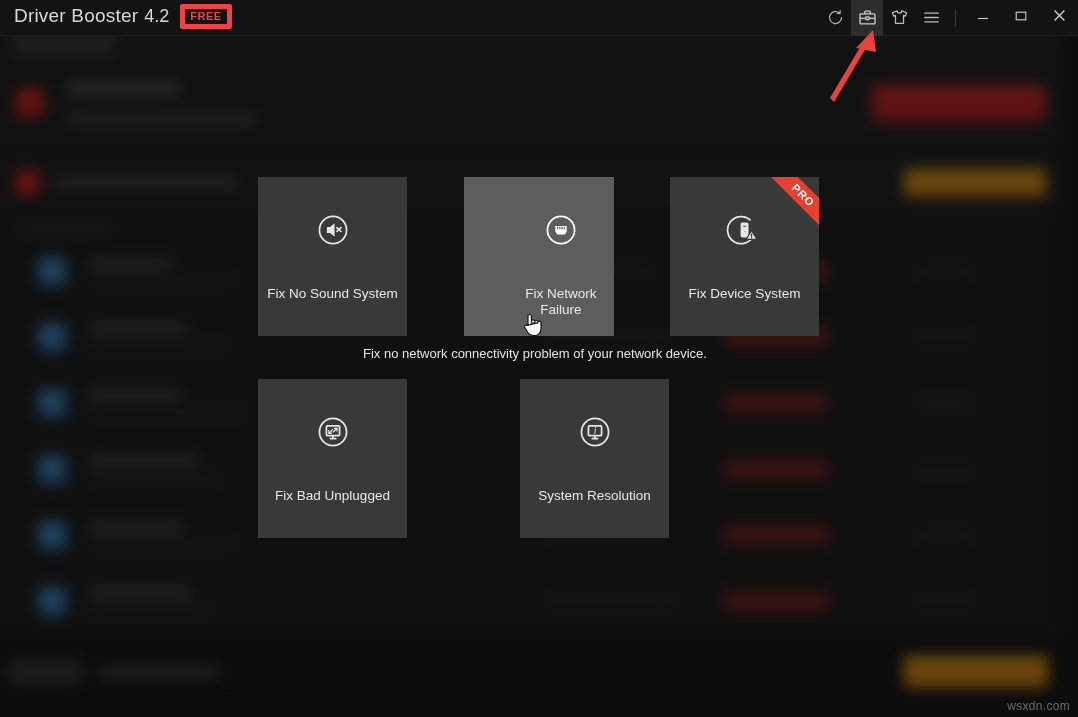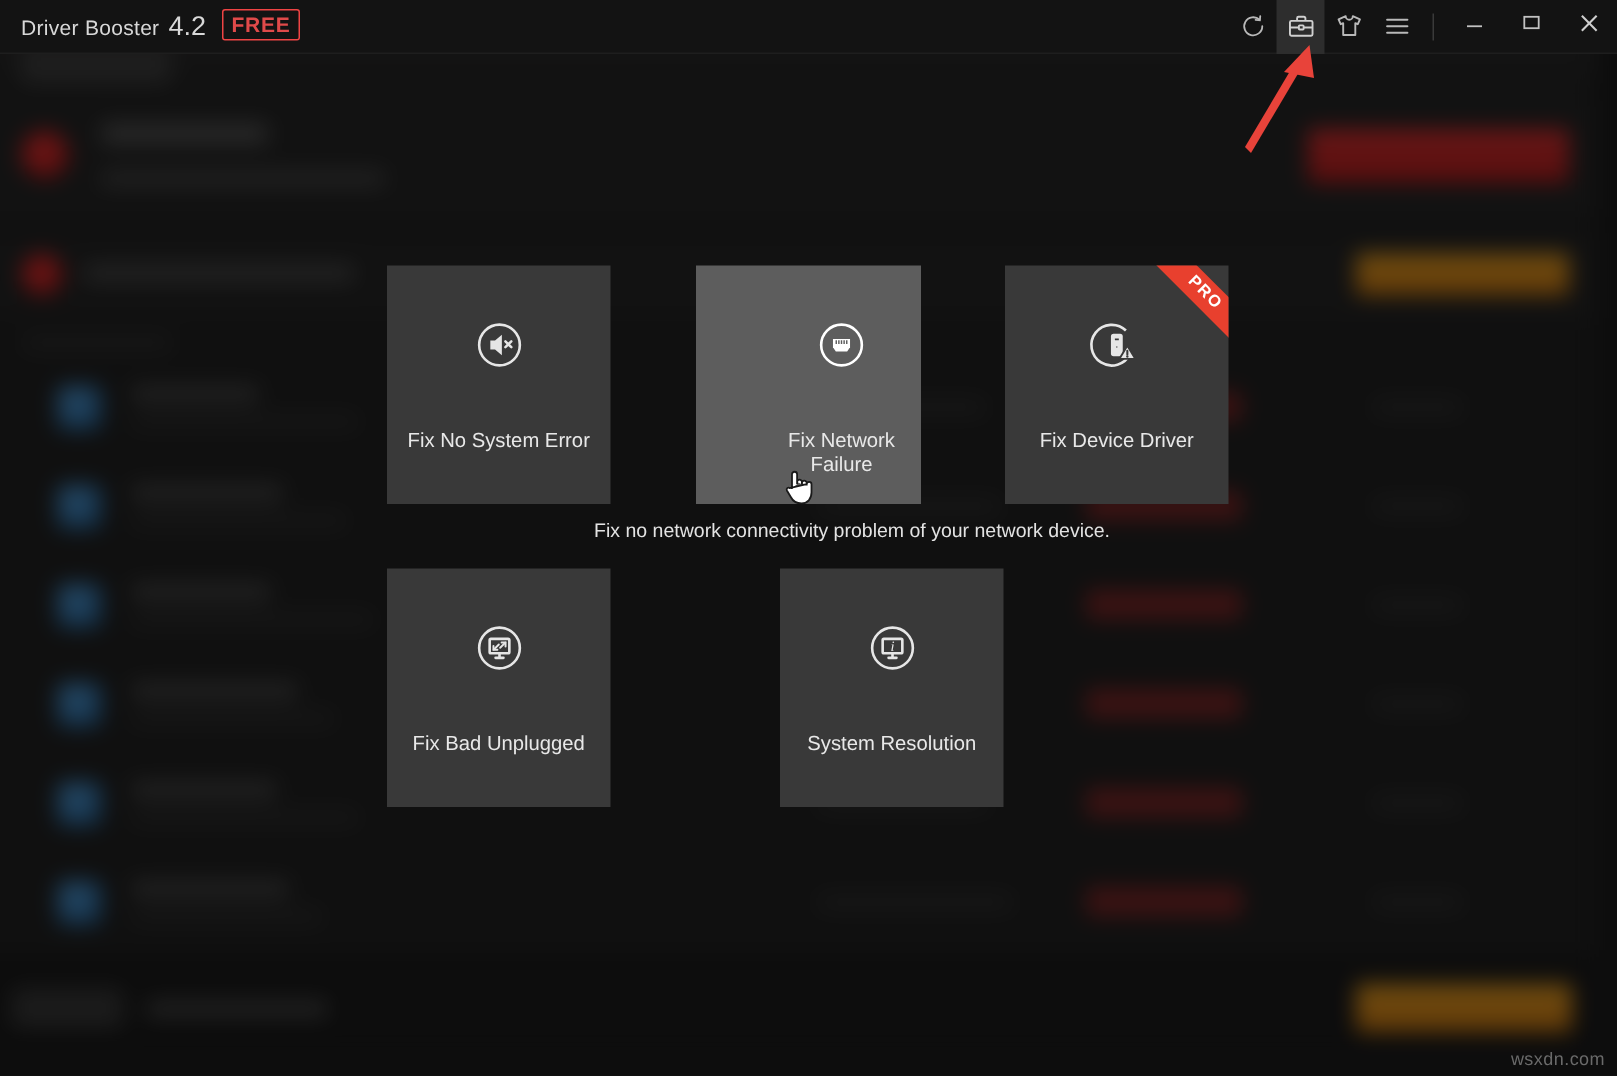--- a/index.html
+++ b/index.html
@@ -85,26 +85,26 @@
   #scrim { position:absolute; inset:0; background: rgba(8,8,8,0.55); }
 
   
   #titlebar {
     position:absolute; left:0; top:0; width:1078px; height:36px;
     background:#131313; display:flex; align-items:center;
     border-bottom: 1px solid #1e1e1e;
   }
   #brand { display:flex; align-items:baseline; padding-left:14px; }
   #brand .name {
-    color:#d8d8d8; font-size:14px; letter-spacing:.2px;
+    color:#d8d8d8; font-size:19px; letter-spacing:.2px;
   }
   #brand .ver { color:#d8d8d8; font-size:18px; }
   #brand .free {
-    margin-left:11px; color:#e04a4a; font-size:14px; font-weight:bold;
-    border:1px solid #ef4444; border-radius:2px; padding:1px 5px 2px;
+    margin-left:11px; color:#e04a4a; font-size:11px; font-weight:bold;
+    border:5px solid #ef4444; border-radius:2px; padding:1px 5px 2px;
     letter-spacing:.5px; position:relative; top:-2px;
   }
   #tb-right { margin-left:auto; display:flex; align-items:center; height:36px; }
   .tb-btn {
     width:32px; height:36px; display:flex; align-items:center; justify-content:center;
     cursor:pointer;
   }
   .tb-btn.active { background:#2d2d2d; }
   .tb-btn svg { display:block; }
   .tb-sep { width:1px; height:18px; background:#3a3a3a; margin:0 8px; }
@@ -143,22 +143,22 @@
   .pro-ribbon {
     position:absolute; right:-27px; top:9px;
     width:86px; height:19px;
     background:#e8402e;
     transform:rotate(45deg);
     color:#fff; font-size:11px; font-weight:bold;
     text-align:center; line-height:19px; letter-spacing:1px;
   }
 
   #tooltip {
-    position:absolute; left:380px; top:345px; width:360px;
-    text-align:right; color:#e3e3e3; font-size:13px; line-height:18px;
+    position:absolute; left:363px; top:345px; width:360px;
+    text-align:left; color:#e3e3e3; font-size:13px; line-height:18px;
   }
 
   
   #cursor { position:absolute; left:521px; top:310px; width:24px; height:30px; }
 
   
   #arrow { position:absolute; left:826px; top:26px; width:60px; height:80px; }
 
   #watermark {
     position:absolute; right:8px; bottom:4px;
@@ -329,21 +329,21 @@
         <div class="icon">
           <svg width="42" height="42" viewBox="0 0 48 48" fill="none" stroke="#e6e6e6" stroke-width="2">
             <circle cx="24" cy="24" r="15.5"></circle>
             <path d="M17 20.5h3.6l5.2-4.3v15.6l-5.2-4.3H17z" fill="#e6e6e6" stroke="none"></path>
             <g stroke="#e6e6e6" stroke-width="1.9" stroke-linecap="round">
               <line x1="28.5" y1="21.2" x2="33" y2="25.7"></line>
               <line x1="33" y1="21.2" x2="28.5" y2="25.7"></line>
             </g>
           </svg>
         </div>
-        <div class="label">Fix No System Error</div>
+        <div class="label">Fix No Sound System</div>
       </div>
 
       <div class="spacer"></div>
 
       <div class="card wide hover">
         <div class="icon">
           <svg width="42" height="42" viewBox="0 0 48 48" fill="none" stroke="#ffffff" stroke-width="2">
             <circle cx="24" cy="24" r="15.5"></circle>
             <path d="M17.5 19.5h13v6.2l-2.2 3.3H19.7l-2.2-3.3z" fill="#ffffff" stroke="none"></path>
             <g stroke="#5d5d5d" stroke-width="1.1">
@@ -366,21 +366,21 @@
           <svg width="42" height="42" viewBox="0 0 48 48" fill="none" stroke="#e6e6e6" stroke-width="2">
             <path d="M33.6 30.8A15.5 15.5 0 1 1 30.4 13"></path>
             <rect x="19" y="15.5" width="9" height="17" rx="2" fill="#e6e6e6" stroke="none"></rect>
             <rect x="21" y="18" width="5" height="3.4" rx=".6" fill="#393939"></rect>
             <circle cx="23.5" cy="25.5" r="1.5" fill="#393939"></circle>
             <path d="M31.5 24.5 37.6 34.6H25.4z" fill="#e6e6e6" stroke="#393939" stroke-width="1.4"></path>
             <line x1="31.5" y1="28.4" x2="31.5" y2="31.2" stroke="#393939" stroke-width="1.6" stroke-linecap="round"></line>
             <circle cx="31.5" cy="32.8" r=".9" fill="#393939" stroke="none"></circle>
           </svg>
         </div>
-        <div class="label">Fix Device Driver</div>
+        <div class="label">Fix Device System</div>
       </div>
     </div>
 
     <div class="tool-row r2">
 
       <div class="card">
         <div class="icon">
           <svg width="42" height="42" viewBox="0 0 48 48" fill="none" stroke="#e6e6e6" stroke-width="2">
             <circle cx="24" cy="24" r="15.5"></circle>
             <rect x="16.5" y="17" width="15" height="11" rx="1"></rect>

